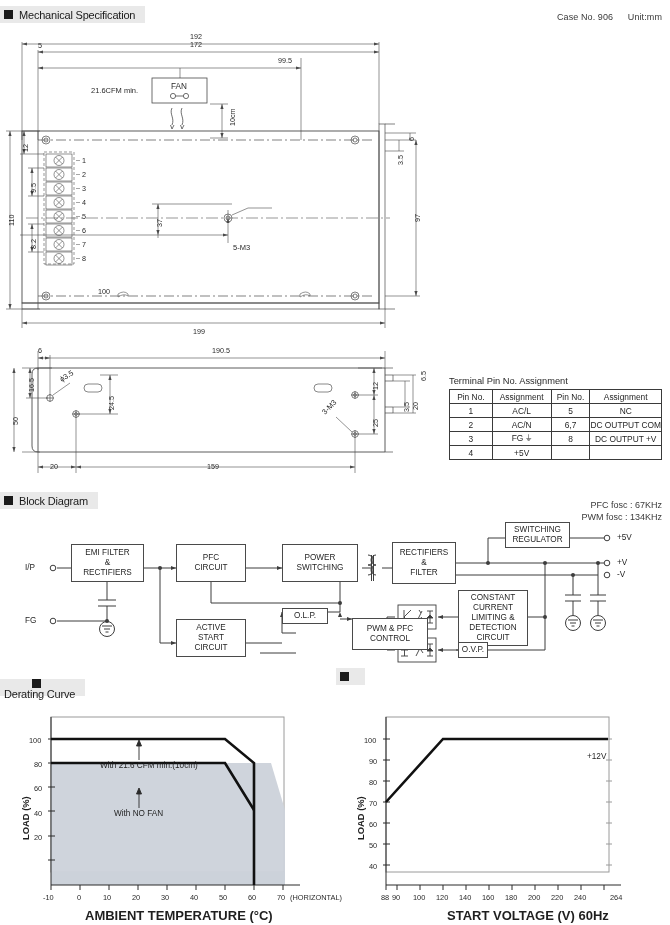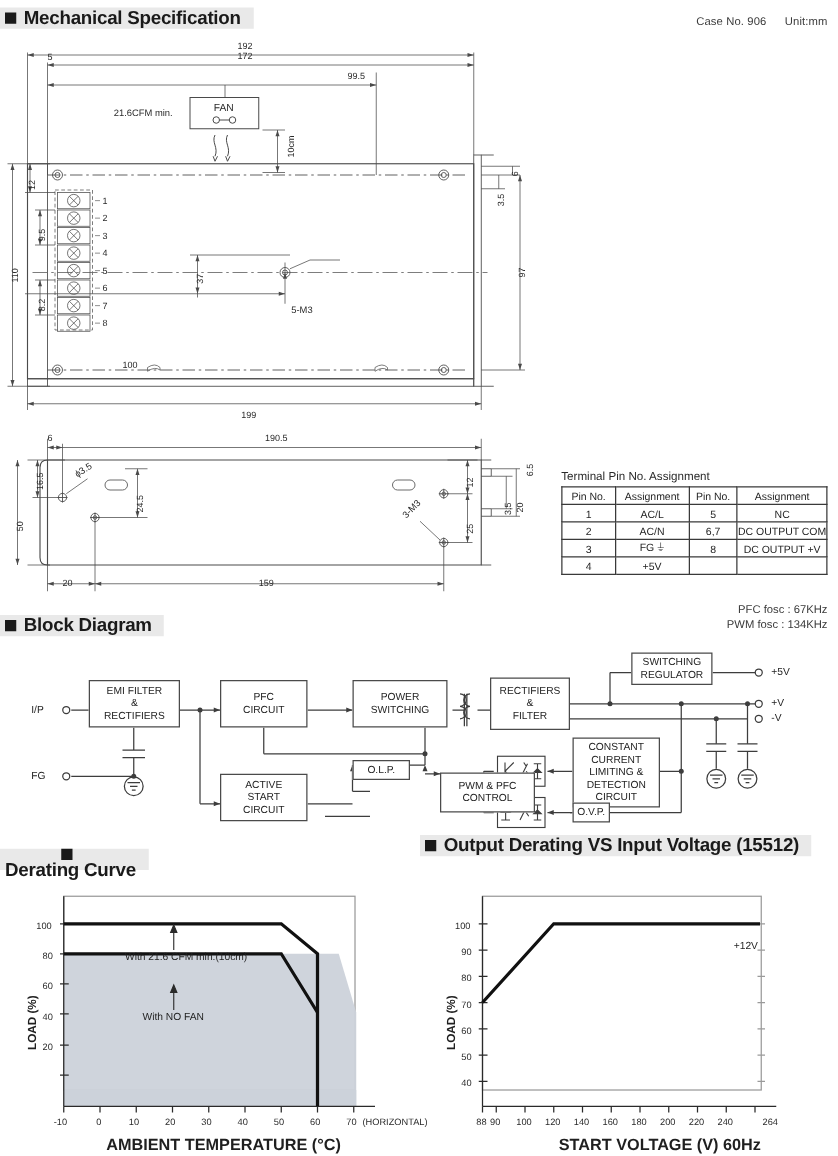--- a/index.html
+++ b/index.html
@@ -4,21 +4,21 @@
 <style>
   html,body{margin:0;padding:0;background:#fff;}
   body{width:670px;height:925px;position:relative;
        font-family:"Liberation Sans",sans-serif;color:#231f20;overflow:hidden;}
   .abs{position:absolute;}
 
   
   .sec-hd{position:absolute;height:17px;background:#e9e9e9;display:flex;align-items:center;
           padding:0 10px 0 4px;}
   .sec-hd .bullet{width:9px;height:9px;background:#1a1a1a;margin-right:6px;flex:0 0 auto;}
-  .sec-hd .txt{font-size:15px;font-weight:bold;letter-spacing:-.2px;white-space:nowrap;color:#1a1a1a;}
+  .sec-hd .txt{font-size:11px;font-weight:normal;letter-spacing:-.2px;white-space:nowrap;color:#1a1a1a;}
 
   .caseinfo{position:absolute;right:8px;top:12px;font-size:9px;letter-spacing:.1px;color:#3a3a3a;}
   .caseinfo span{margin-left:12px;}
 
   .freq{position:absolute;right:8px;font-size:9px;line-height:11.5px;text-align:right;color:#3a3a3a;}
 
   
   .dim{position:absolute;font-size:7.2px;color:#2a2a2a;white-space:nowrap;line-height:1;}
   .dimv{position:absolute;font-size:7.2px;color:#2a2a2a;white-space:nowrap;line-height:1;
         transform-origin:0 0;transform:rotate(-90deg);}
@@ -487,21 +487,21 @@
     </tr>
     <tr>
       <td>4</td>
       <td>+5V</td>
       <td></td>
       <td></td>
     </tr>
   </tbody>
 </table>
 
-<div class="freq" style="top:482px;margin-left:35px;">
+<div class="freq" style="top:500px;margin-left:35px;">
   <div>PFC fosc : 67KHz</div>
   <div>PWM fosc : 134KHz</div>
 </div>
 
 <div class="sec-hd" style="left:0;top:492px;">
   <span class="bullet"></span>
   <span class="txt">Block Diagram</span>
 </div>
 
 <div class="bd">
@@ -688,21 +688,20 @@
 <span class="blab" style="left:617px;top:558px;">+V</span>
 <span class="blab" style="left:617px;top:570px;">-V</span>
 
 <div class="sec-hd" style="left:0;top:679px;flex-direction:column;">
   <span class="bullet"></span>
   <span class="txt">Derating Curve</span>
 </div>
 
 <div class="sec-hd" style="left:336px;top:668px;">
   <span class="bullet"></span>
-  <span class="txt">Output Derating VS Input Voltage (15512)</span>
 </div>
 
 <div class="abs" style="left:0;top:700px;width:336px;height:225px;">
 <svg width="336" height="225" viewBox="0 0 336 225">
 
   <rect x="51" y="17" width="233" height="155" fill="#fff" stroke="#9a9a9a" stroke-width="1"></rect>
 
   <path d="M51 185 L51 63 L271 63 L285 110 L285 185 Z" fill="#ccd2da" opacity="0.95"></path>
   <rect x="51" y="172" width="234" height="13" fill="#ccd2da"></rect>
 

